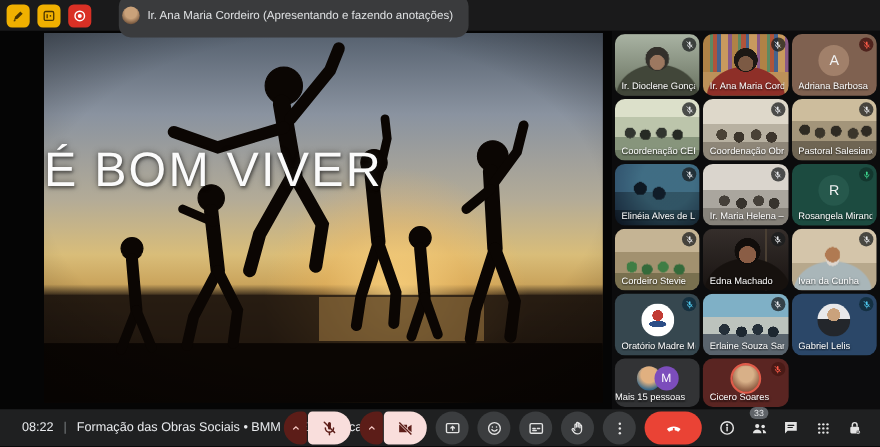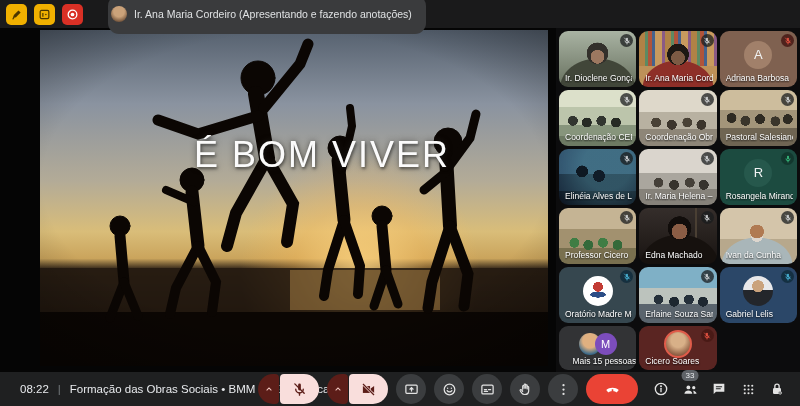--- a/index.html
+++ b/index.html
@@ -20,23 +20,23 @@
 
   
   .main-stage { position:absolute; top:28px; left:0; width:556px; height:344px; background:#050505; }
   .slide { position:absolute; left:40px; top:2px; width:508px; height:336px; overflow:hidden;
     background:
       radial-gradient(circle 120px at 63% 72%, rgba(255,214,130,.85) 0%, rgba(255,190,90,.35) 55%, rgba(255,190,90,0) 100%),
       linear-gradient(180deg,#56616f 0%, #8a93a0 22%, #b3ab97 45%, #d9bd79 60%, #caa45c 68%, #3a2c1c 71%, #241b12 79%, #120b06 86%, #0a0504 100%);}
   .slide::after { content:""; position:absolute; inset:0;
     background:radial-gradient(ellipse 90% 80% at 50% 45%, transparent 55%, rgba(0,0,0,.55) 100%);}
   .slide svg.silhouettes { position:absolute; inset:0; }
-  .slide-text { position:absolute; left:0; top:96px; width:100%; text-align:center; z-index:3;
-    color:#fbfbfb; font-size:36px; letter-spacing:2px; line-height:57px; font-weight:400;
-    text-shadow:0 0 6px rgba(40,40,40,.6), 1px 2px 3px rgba(0,0,0,.45);margin-left:28px;}
+  .slide-text { position:absolute; left:0; top:96px; width:100%; z-index:3;
+    color:#fbfbfb; font-size:44px; letter-spacing:2px; line-height:57px; font-weight:400;
+    text-shadow:0 0 6px rgba(40,40,40,.6), 1px 2px 3px rgba(0,0,0,.45);}
 
   
   .sidebar { position:absolute; top:28px; left:556px; width:244px; height:344px; background:#0c0c0d;
     display:grid; grid-template-columns:repeat(3, 1fr); grid-template-rows:repeat(5, 56px) 1fr;
     gap:3px; padding:3px 3px 2px 3px;}
   .tile { position:relative; border-radius:9px; overflow:hidden; background:#333; }
   .tile-name { position:absolute; left:6px; bottom:4px; right:4px; color:#fff; font-size:8.5px;
     white-space:nowrap; overflow:hidden; text-shadow:0 1px 2px rgba(0,0,0,.9); z-index:3;}
   .badge { position:absolute; top:3px; right:3px; width:13px; height:13px; border-radius:50%;
     display:flex; align-items:center; justify-content:center; z-index:3;}
@@ -133,21 +133,21 @@
       radial-gradient(ellipse 8px 3px at 50% 62%, #2c4d86 97%, transparent),
       #fff; }
   .ring-av { border:2px solid #e05c4a;
       background:radial-gradient(circle at 50% 35%, #d8b088 0 35%, #96664a 70%, #5e3c2c); }
   .more-avatars { position:absolute; left:50%; top:40%; transform:translate(-50%,-50%);
       display:flex; z-index:2;}
   .more-avatars .a1 { width:22px; height:22px; border-radius:50%;
       background:radial-gradient(circle at 50% 35%, #e0b080 0 40%, #3a6a8a 75%, #2a4a60); }
   .more-avatars .a2 { width:22px; height:22px; border-radius:50%; background:#7c4dbc; margin-left:-6px;
       display:flex; align-items:center; justify-content:center; color:#fff; font-size:11px; }
-  .name-centered { left:0; right:0; text-align:right; }
+  .name-centered { left:0; right:0; text-align:left; }
 
   
   .bottombar { position:absolute; left:0; bottom:0; width:800px; height:34px; background:#1f2021;
     display:flex; align-items:center; z-index:6;}
   .meet-info { position:absolute; left:20px; display:flex; align-items:center; gap:9px;
     color:#e8eaed; font-size:11.5px; white-space:nowrap;}
   .meet-info .sep { color:#777b7e; }
   .controls { position:absolute; left:258px; display:flex; align-items:center; gap:8px; }
   .ctl-group { display:flex; align-items:center; }
   .chev-seg { width:21px; height:30px; background:#5c1d18; color:#f3c7c2;
@@ -378,21 +378,21 @@
     <span class="badge b-dark">
         <svg viewBox="0 0 24 24">
           <rect x="9.8" y="2.5" width="4.4" height="11" rx="2.2" fill="currentColor"></rect>
           <g fill="none" stroke="currentColor" stroke-width="2.2" stroke-linecap="round">
             <path d="M6 11.5a6 6 0 0 0 12 0"></path>
             <path d="M12 17.5V21"></path>
             <path d="M4.5 3l15 15"></path>
           </g>
         </svg>
       </span>
-    <span class="tile-name">Professor Cicero</span>
+    <span class="tile-name">Cordeiro Stevie</span>
   </div>
 
   <div class="tile scene-12">
     <span class="badge b-dark">
         <svg viewBox="0 0 24 24">
           <rect x="9.8" y="2.5" width="4.4" height="11" rx="2.2" fill="currentColor"></rect>
           <g fill="none" stroke="currentColor" stroke-width="2.2" stroke-linecap="round">
             <path d="M6 11.5a6 6 0 0 0 12 0"></path>
             <path d="M12 17.5V21"></path>
             <path d="M4.5 3l15 15"></path>

